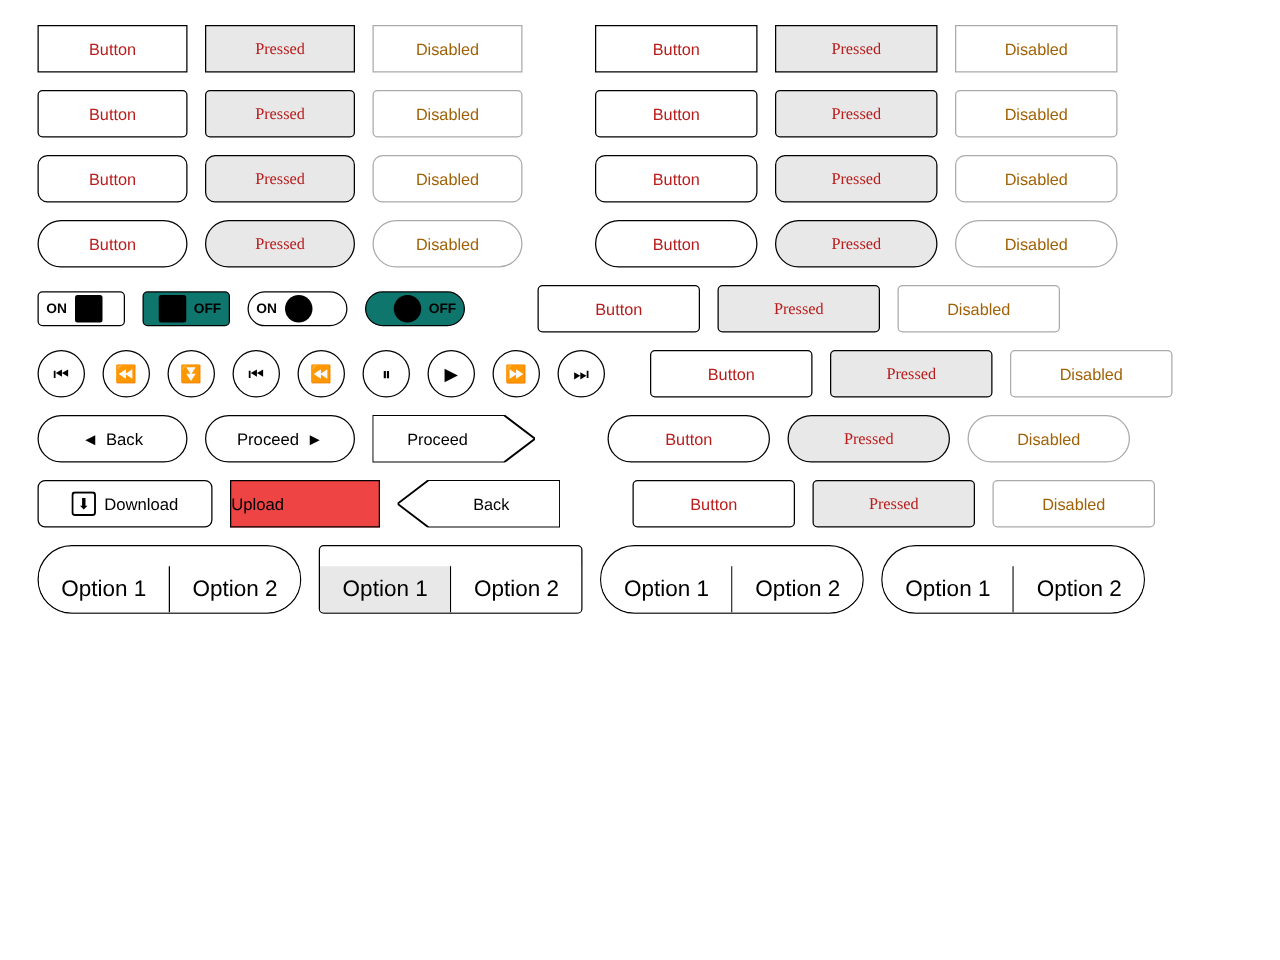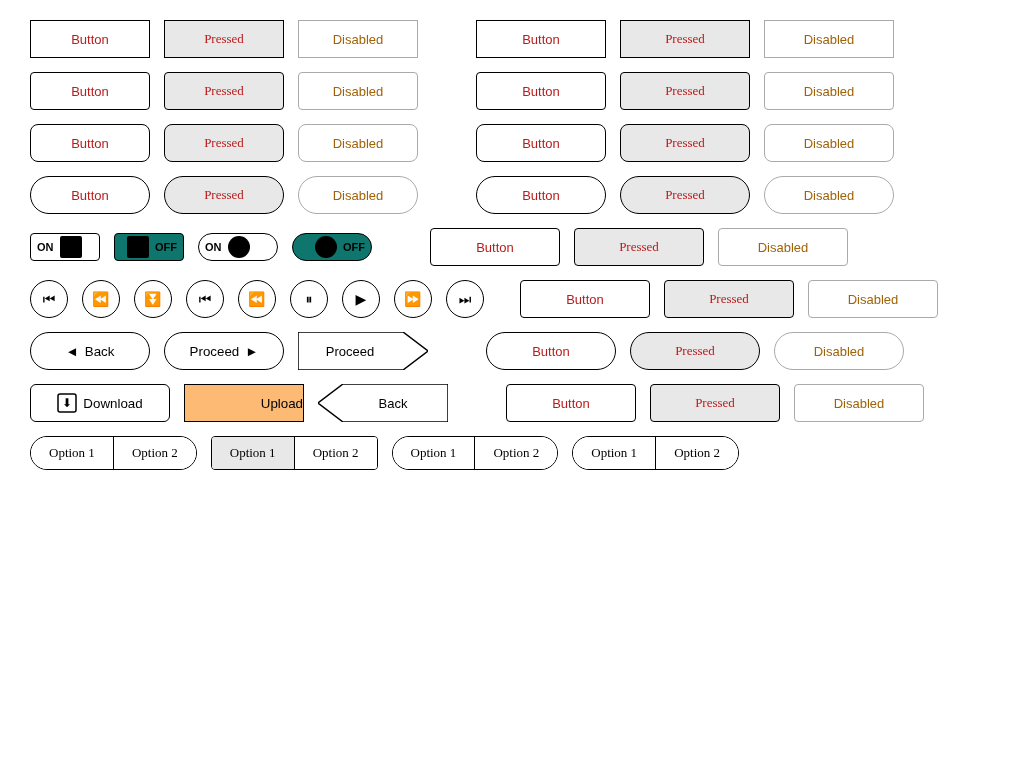--- a/index.html
+++ b/index.html
@@ -175,44 +175,45 @@
       align-items: center;
       justify-content: center;
       gap: 6px;
       cursor: pointer;
     }
 
     .btn-upload {
       min-width: 120px;
       height: 38px;
       border: 1.5px solid #000;
-      background: #fdba74;
+      background: #ef4444;
       border-radius: 0;
       display: inline-flex;
       align-items: center;
-      justify-content: flex-end;
+      justify-content: flex-start;
       gap: 6px;
       cursor: pointer;
     }
 
     
     .option-group {
       display: inline-flex;
       border: 1.5px solid #000;
       border-radius: 50px;
       overflow: hidden;
     }
 
     .option-btn {
       padding: 8px 18px;
       background: #fff;
       border: none;
       cursor: pointer;
-      font-size: 13px;
-      font-family: Liberation Serif, serif;
+      font-size: 18px;
+      font-family: Liberation Sans, sans-serif;
+      margin-top: 16px;
     }
 
     .option-btn:not(:last-child) {
       border-right: 1.5px solid #000;
     }
 
     .spacer {
       width: 30px;
     }
   </style>

